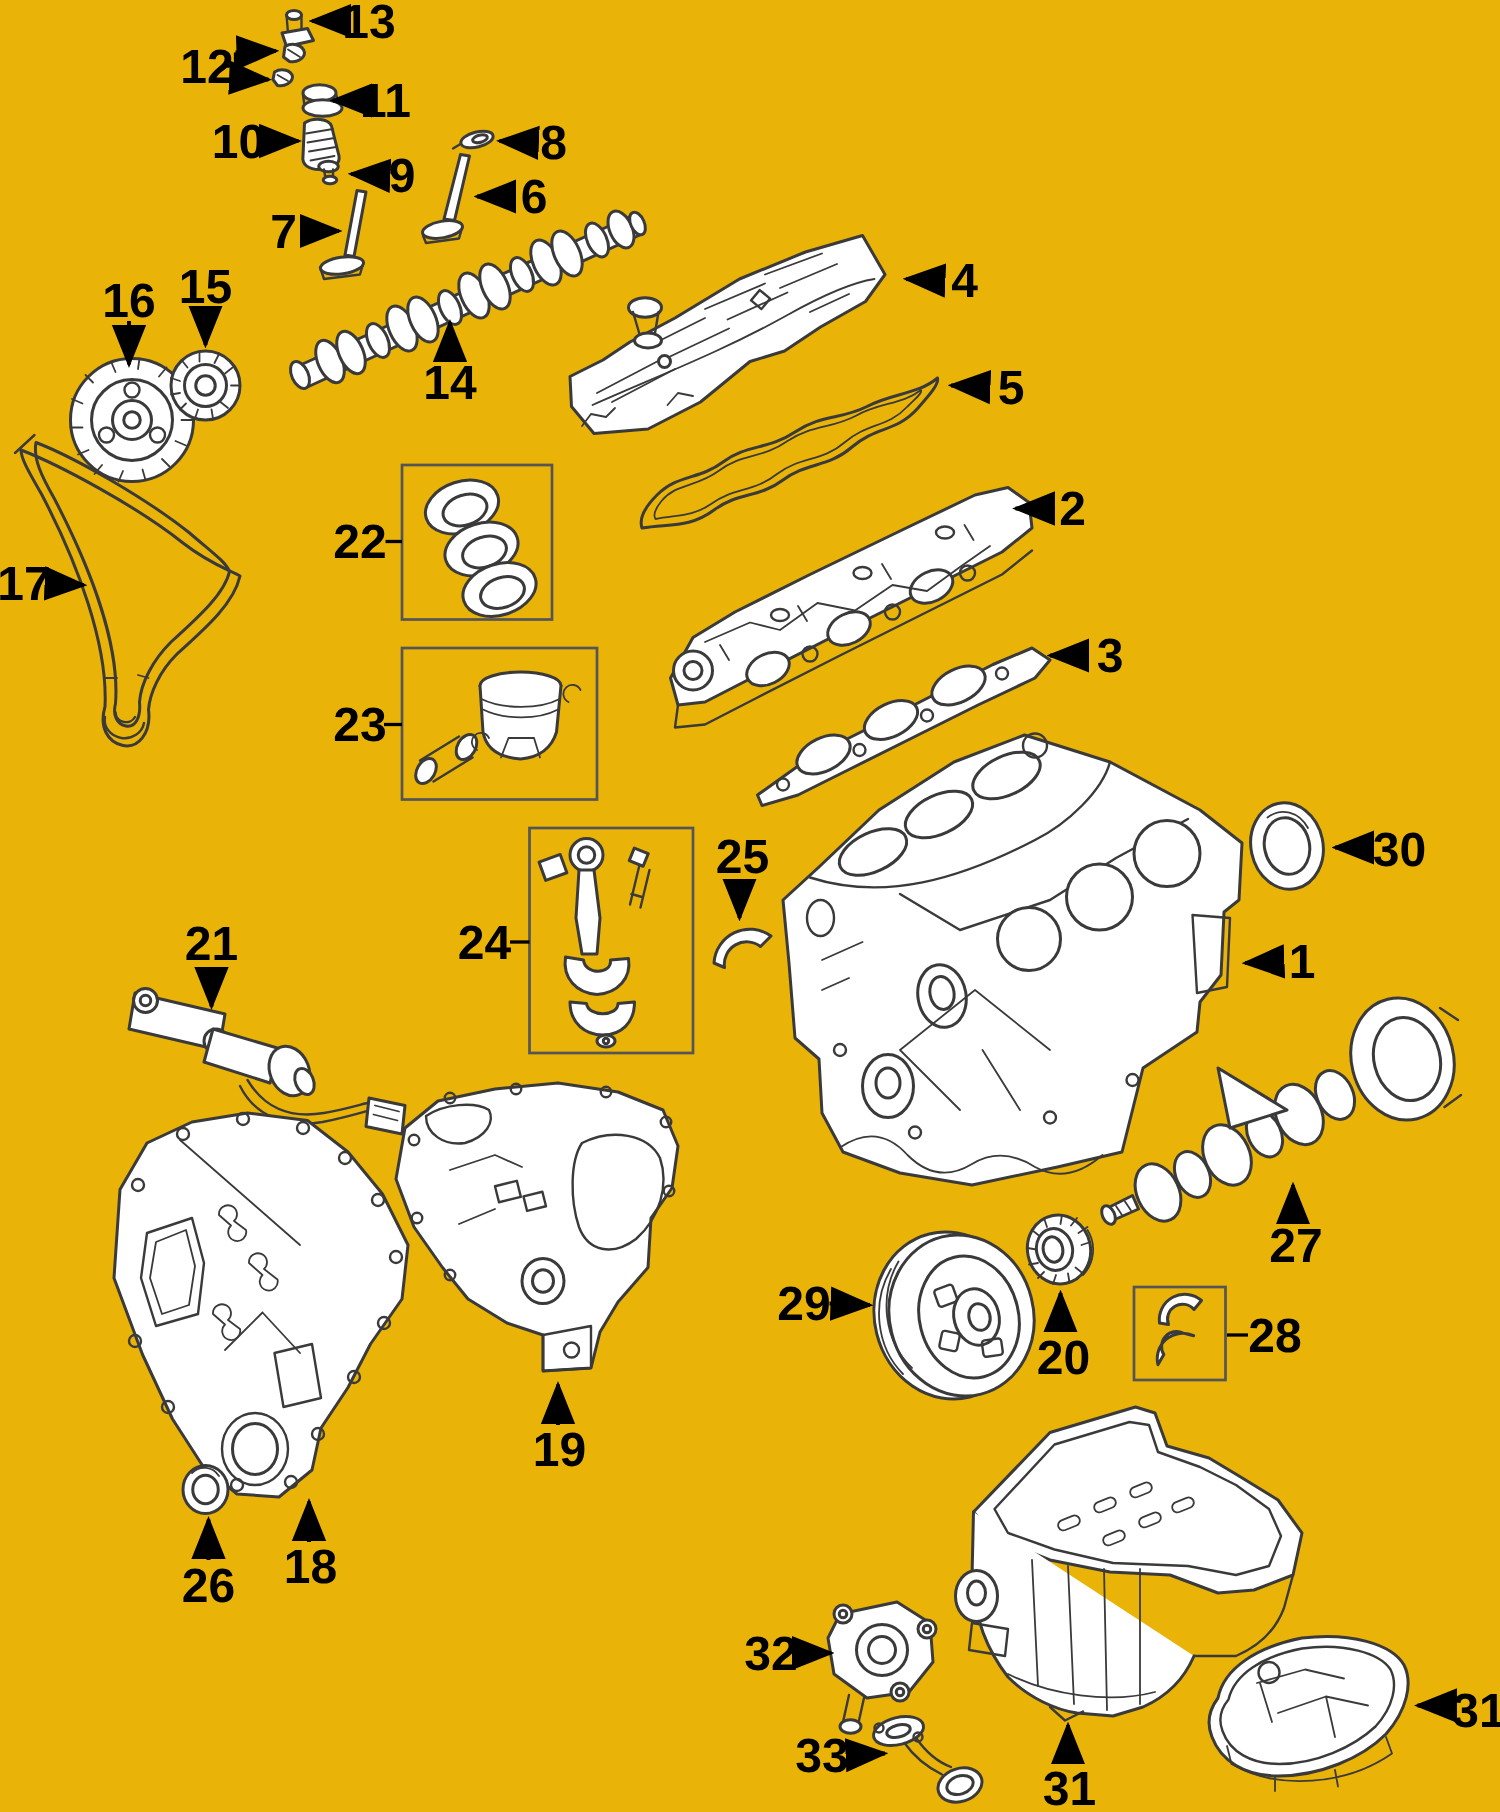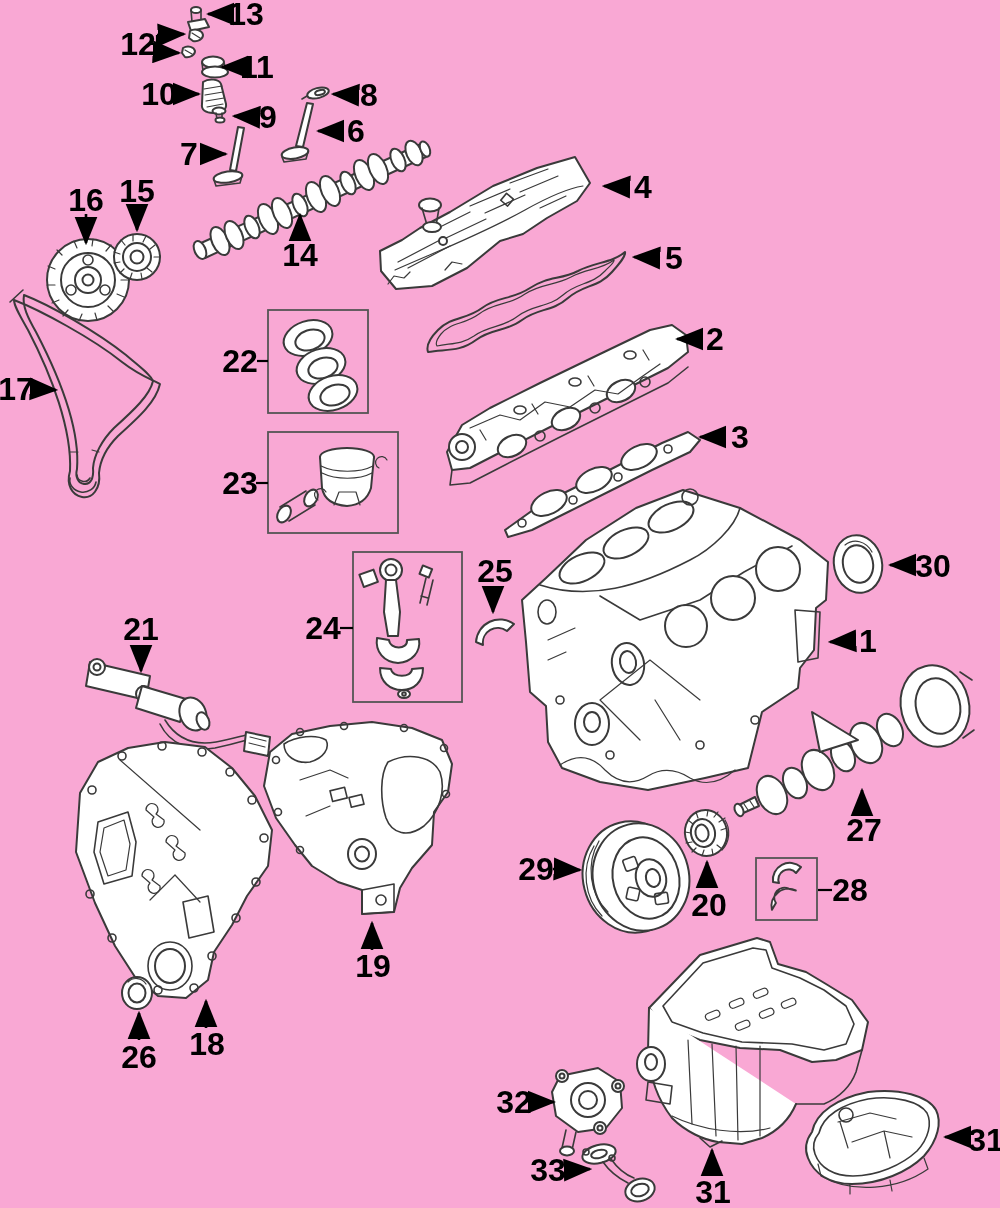--- a/index.html
+++ b/index.html
@@ -1,16 +1,16 @@
 <!DOCTYPE html>
 <html><head>
 <meta charset="utf-8">
 <style>
   html,body{margin:0;padding:0;background:#fff;}
-  .stage{position:relative;width:1000px;height:1208px;background:#f9a8d4;overflow:hidden;}
+  .stage{position:relative;width:1000px;height:1208px;background:#eab308;overflow:hidden;}
   svg text{font-family:"Liberation Sans","DejaVu Sans",sans-serif;font-weight:bold;font-size:32px;fill:#000;}
   .part{fill:#ffffff;stroke:#3a3a3a;stroke-width:2;stroke-linejoin:round;stroke-linecap:round;}
   .part .ln{fill:none;stroke:#3a3a3a;stroke-width:1.6;}
   .part .thin{fill:none;stroke:#3a3a3a;stroke-width:1.2;}
   .kitbox{fill:none;stroke:#555;stroke-width:1.8;}
   .leader{fill:none;stroke:#000;stroke-width:2.6;}
   .plainline{fill:none;stroke:#000;stroke-width:2.2;}
 </style>
 </head>
 <body>

